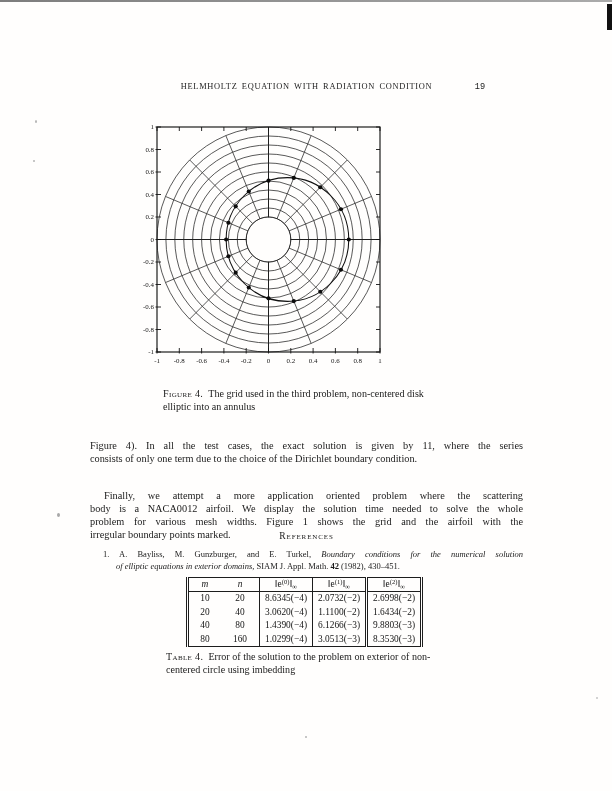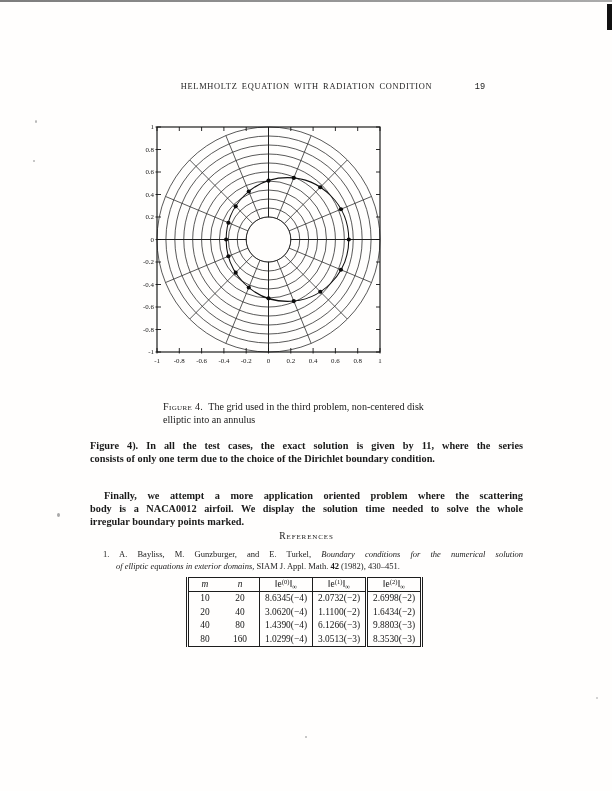--- a/index.html
+++ b/index.html
@@ -21,27 +21,27 @@
   .ax{stroke:#141414;stroke-width:1;}
   .marked{fill:none;stroke:#101010;stroke-width:1.05;}
   .dot{fill:#0c0c0c;stroke:none;}
   .box{fill:none;stroke:#141414;stroke-width:1.15;}
   .tick{stroke:#141414;stroke-width:.9;}
   .fig-wrap text{font-family:"Liberation Serif","DejaVu Serif",serif;font-size:6.9px;fill:#181818;}
   .ylab{text-anchor:end;}
   .xlab{text-anchor:middle;}
   
   .caption{font-size:10.1px;line-height:12.7px;}
-  .fig-caption{left:163px;top:401px;width:326px;}
+  .fig-caption{left:163px;top:388px;width:326px;}
   .tab-caption{left:166px;top:651px;width:318px;}
   .sc{font-variant:small-caps;letter-spacing:.35px;}
   .it{font-style:italic;}
   .bf{font-weight:700;}
   
-  .body-text{left:90px;top:439px;width:433px;font-size:10.3px;line-height:13.3px;font-weight:bold;}
+  .body-text{left:90px;top:439px;width:433px;font-size:10.3px;line-height:13.3px;}
   .bline{text-align:justify;text-align-last:justify;}
   .bline.last{text-align-last:left;}
   .bline.ind{text-indent:14px;margin-top:23px;}
   
   .ref-head{left:90px;top:530px;width:433px;text-align:center;font-size:9.6px;letter-spacing:.9px;font-family:Liberation Serif, serif;}
   .ref-item{left:103px;top:548px;width:420px;font-size:8.5px;line-height:12.2px;}
   .seglines.just .segline{text-align:justify;text-align-last:justify;}
   .seglines.just .segline.last{text-align-last:left;}
   .seglines .segline.cont{padding-left:13px;}
   
@@ -199,20 +199,21 @@
   <div class="abs caption fig-caption seglines">
       <div class="segline"><span class="sc">Figure 4.</span><span> The grid used in the third problem, non-centered disk</span></div>
       <div class="segline last"><span>elliptic into an annulus</span></div>
     </div>
 
   <div class="abs body-text">
       <div class="bline">Figure 4). In all the test cases, the exact solution is given by 11, where the series</div>
       <div class="bline last">consists of only one term due to the choice of the Dirichlet boundary condition.</div>
       <div class="bline ind">Finally, we attempt a more application oriented problem where the scattering</div>
       <div class="bline">body is a NACA0012 airfoil. We display the solution time needed to solve the whole</div>
+      <div class="bline">problem for various mesh widths. Figure 1 shows the grid and the airfoil with the</div>
       <div class="bline last">irregular boundary points marked.</div>
     </div>
 
   <div class="abs ref-head sc">References</div>
 
   <div class="abs ref-item seglines just">
       <div class="segline"><span>1. A. Bayliss, M. Gunzburger, and E. Turkel, </span><span class="it">Boundary conditions for the numerical solution</span></div>
       <div class="segline last cont"><span class="it">of elliptic equations in exterior domains</span><span>, SIAM J. Appl. Math. </span><span class="bf">42</span><span> (1982), 430–451.</span></div>
     </div>
 
@@ -253,14 +254,18 @@
             <td>80</td>
             <td>160</td>
             <td>1.0299(−4)</td>
             <td>3.0513(−3)</td>
             <td>8.3530(−3)</td>
           </tr>
         </tbody>
     </table>
   </div>
 
+  <div class="abs caption tab-caption seglines">
+      <div class="segline"><span class="sc">Table 4.</span><span> Error of the solution to the problem on exterior of non-</span></div>
+      <div class="segline last"><span>centered circle using imbedding</span></div>
+    </div>
 
 </div>
 
 </body></html>

